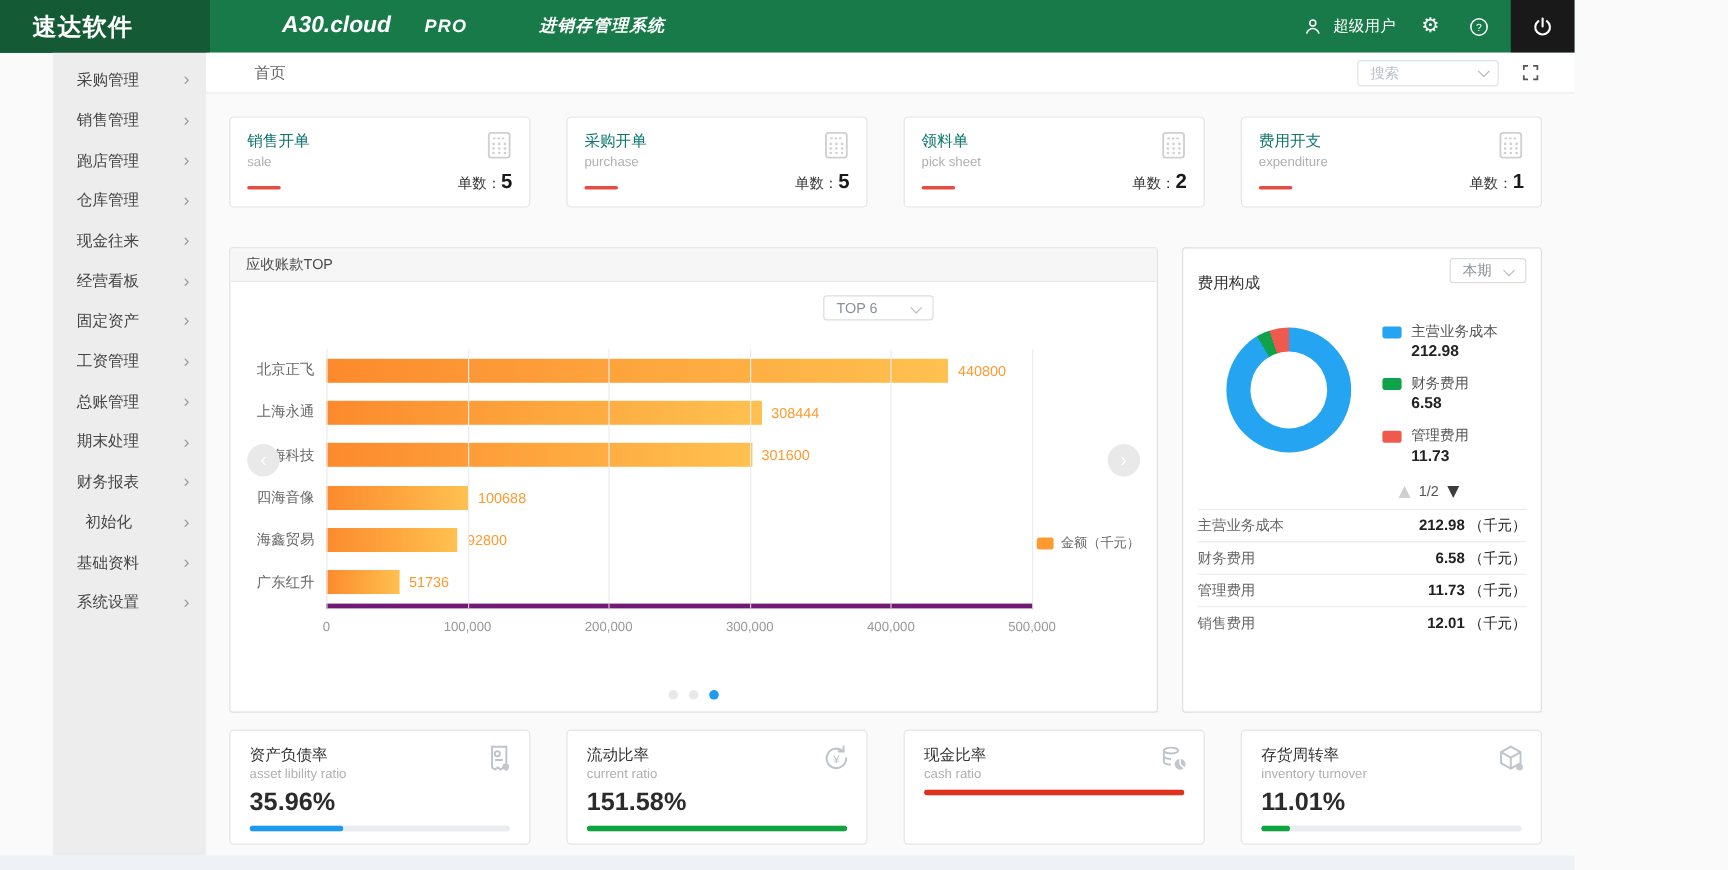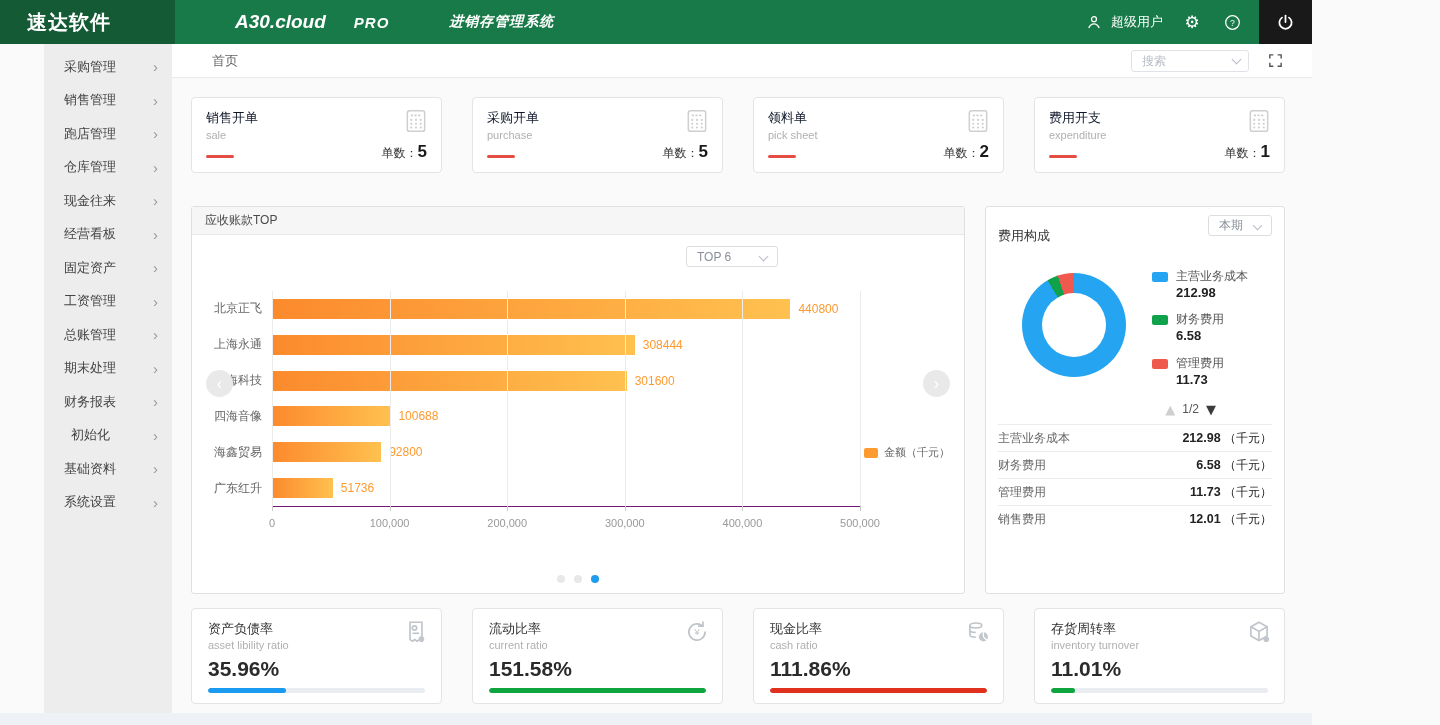--- a/index.html
+++ b/index.html
@@ -37,40 +37,40 @@
   .search-box input::placeholder { color:#b9bec7; }
   .cdown { position:absolute; right:9px; top:6px; width:7px; height:7px; border-right:1.5px solid #b6bcc6; border-bottom:1.5px solid #b6bcc6; transform:rotate(45deg); pointer-events:none; }
   .fs-ic { width:18px; height:18px; cursor:pointer; display:flex; }
 
   .content { flex:1; padding:0 27px 0 19px; min-height:0; }
   .row { display:flex; gap:30px; }
 
   
   .cards { margin-top:19px; height:76px; }
   .scard { flex:1; background:#fff; border:1px solid #e4e4e4; border-radius:4px; position:relative; padding:11px 14px; }
-  .scard .t { font-size:13px; color:#0f172a; }
+  .scard .t { font-size:13px; color:#0f766e; }
   .scard .s { font-size:11px; color:#b0b0b0; margin-top:2px; }
   .scard .dash { position:absolute; left:14px; bottom:14px; width:28px; height:3px; background:#e54d42; border-radius:2px; }
   .scard .calc { position:absolute; right:12px; top:10px; }
   .scard .cnt { position:absolute; right:14px; bottom:10px; font-size:12px; color:#333; }
   .scard .cnt b { font-size:17px; color:#1a1a1a; }
 
   
   .mid { margin-top:33px; height:388px; gap:20px; }
   .panel { background:#fff; border:1px solid #e0e0e0; border-radius:3px; }
   .chart-panel { flex:1; display:flex; flex-direction:column; min-width:0; }
   .panel-hd { height:28px; background:#f6f6f6; border-bottom:1px solid #e8e8e8; display:flex; align-items:center; padding-left:13px; font-size:12px; color:#4a4a4a; flex:0 0 28px; }
   .panel-bd { position:relative; flex:1; }
 
   .mini-select { position:absolute; height:21px; border:1px solid #ddd; border-radius:3px; background:#fff; display:flex; align-items:center; font-size:12px; color:#8a9099; padding:0 10px; cursor:pointer; }
   .mini-select .cdown { position:static; margin-left:auto; }
   .top-filter { top:11px; right:186px; width:92px; }
   .period-filter { top:8px; right:12px; width:64px; }
 
-  .plot { position:absolute; left:80px; right:104px; top:56px; bottom:86px; border-bottom:1px solid #701a75; }
+  .plot { position:absolute; left:80px; right:104px; top:56px; bottom:86px; border-bottom:4px solid #701a75; }
   .gridline { position:absolute; top:0; bottom:0; width:1px; background:#ececec; }
   .tick { position:absolute; bottom:-5px; width:1px; height:5px; background:#c9c9c9; }
   .bar-rows { position:absolute; inset:0; display:flex; flex-direction:column; justify-content:space-around; }
   .bar-row { position:relative; height:20px; display:flex; align-items:center; }
   .bar-label { position:absolute; right:calc(100% + 10px); white-space:nowrap; font-size:12px; color:#666; }
   .bar { height:20px; background:linear-gradient(90deg,#fc8a2d,#ffc14f); }
   .bar-val { margin-left:8px; font-size:12px; color:#fd9a30; white-space:nowrap; }
   .xlabels { position:absolute; left:80px; right:104px; bottom:62px; height:14px; }
   .xlabels span { position:absolute; transform:translateX(-50%); font-size:11px; color:#999; white-space:nowrap; }
   .legend-amt { position:absolute; right:14px; top:210px; display:flex; align-items:center; gap:6px; font-size:11px; color:#666; }
@@ -489,21 +489,20 @@
   </div>
             <div class="rcard">
     <div class="t">现金比率</div>
     <div class="s">cash ratio</div>
     <span class="ic"><svg width="26" height="26" viewBox="0 0 24 24" fill="none" stroke="#bfc4ca" stroke-width="1.5">
                   <ellipse cx="10" cy="6" rx="5.5" ry="2.3"></ellipse>
                   <path d="M4.5 6v8.5c0 1.3 2.5 2.3 5.5 2.3M4.5 10.2c0 1.3 2.5 2.3 5.5 2.3"></path>
                   <circle cx="17" cy="16.5" r="4.2" fill="#c3c7cd" stroke="none"></circle>
                   <path d="M17 16.5V12.3M17 16.5l3 2.8" stroke="#fff" stroke-width="1.2"></path>
                 </svg></span>
-    <div class="v">111.86%</div>
     <div class="rtrack">
                 <div class="rfill" style="width: 100%; background: rgb(224, 48, 30);"></div>
               </div>
   </div>
             <div class="rcard">
     <div class="t">存货周转率</div>
     <div class="s">inventory turnover</div>
     <span class="ic"><svg width="26" height="26" viewBox="0 0 24 24" fill="none" stroke="#bfc4ca" stroke-width="1.5">
                   <path d="M12 3l7.5 4.2v8.4L12 19.8l-7.5-4.2V7.2z"></path>
                   <path d="M4.5 7.2L12 11.4l7.5-4.2M12 11.4v8.4"></path>

